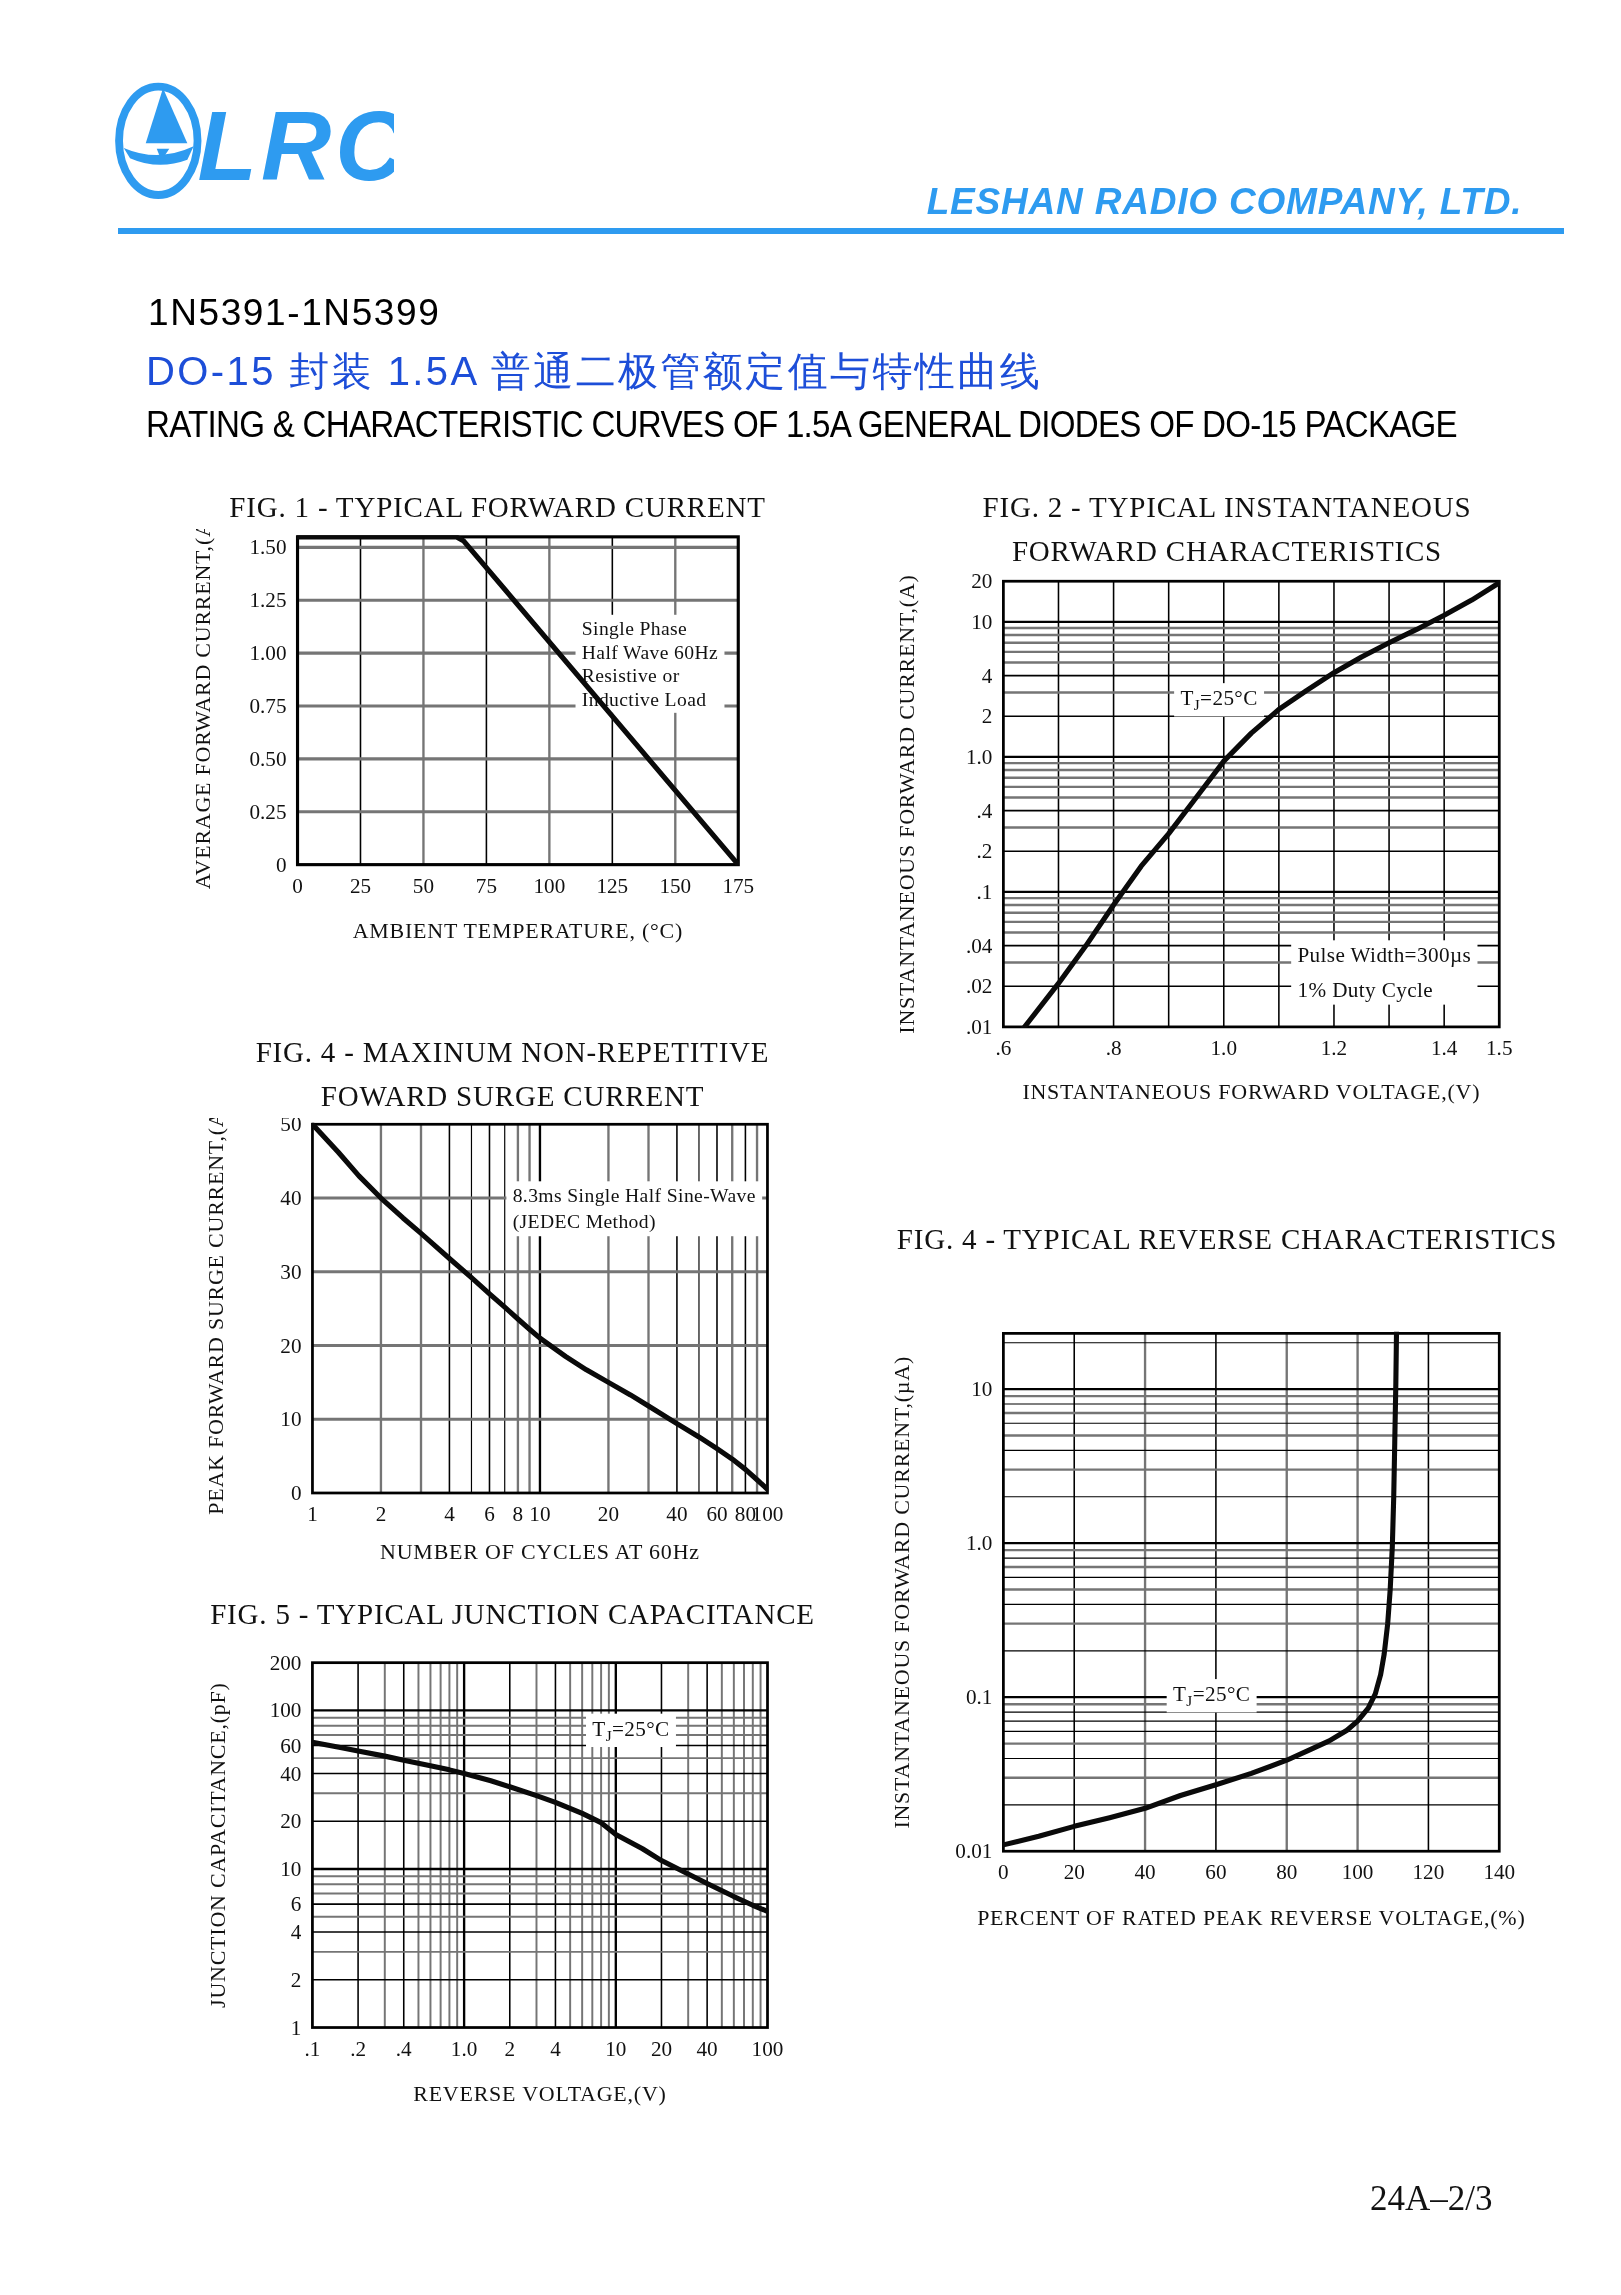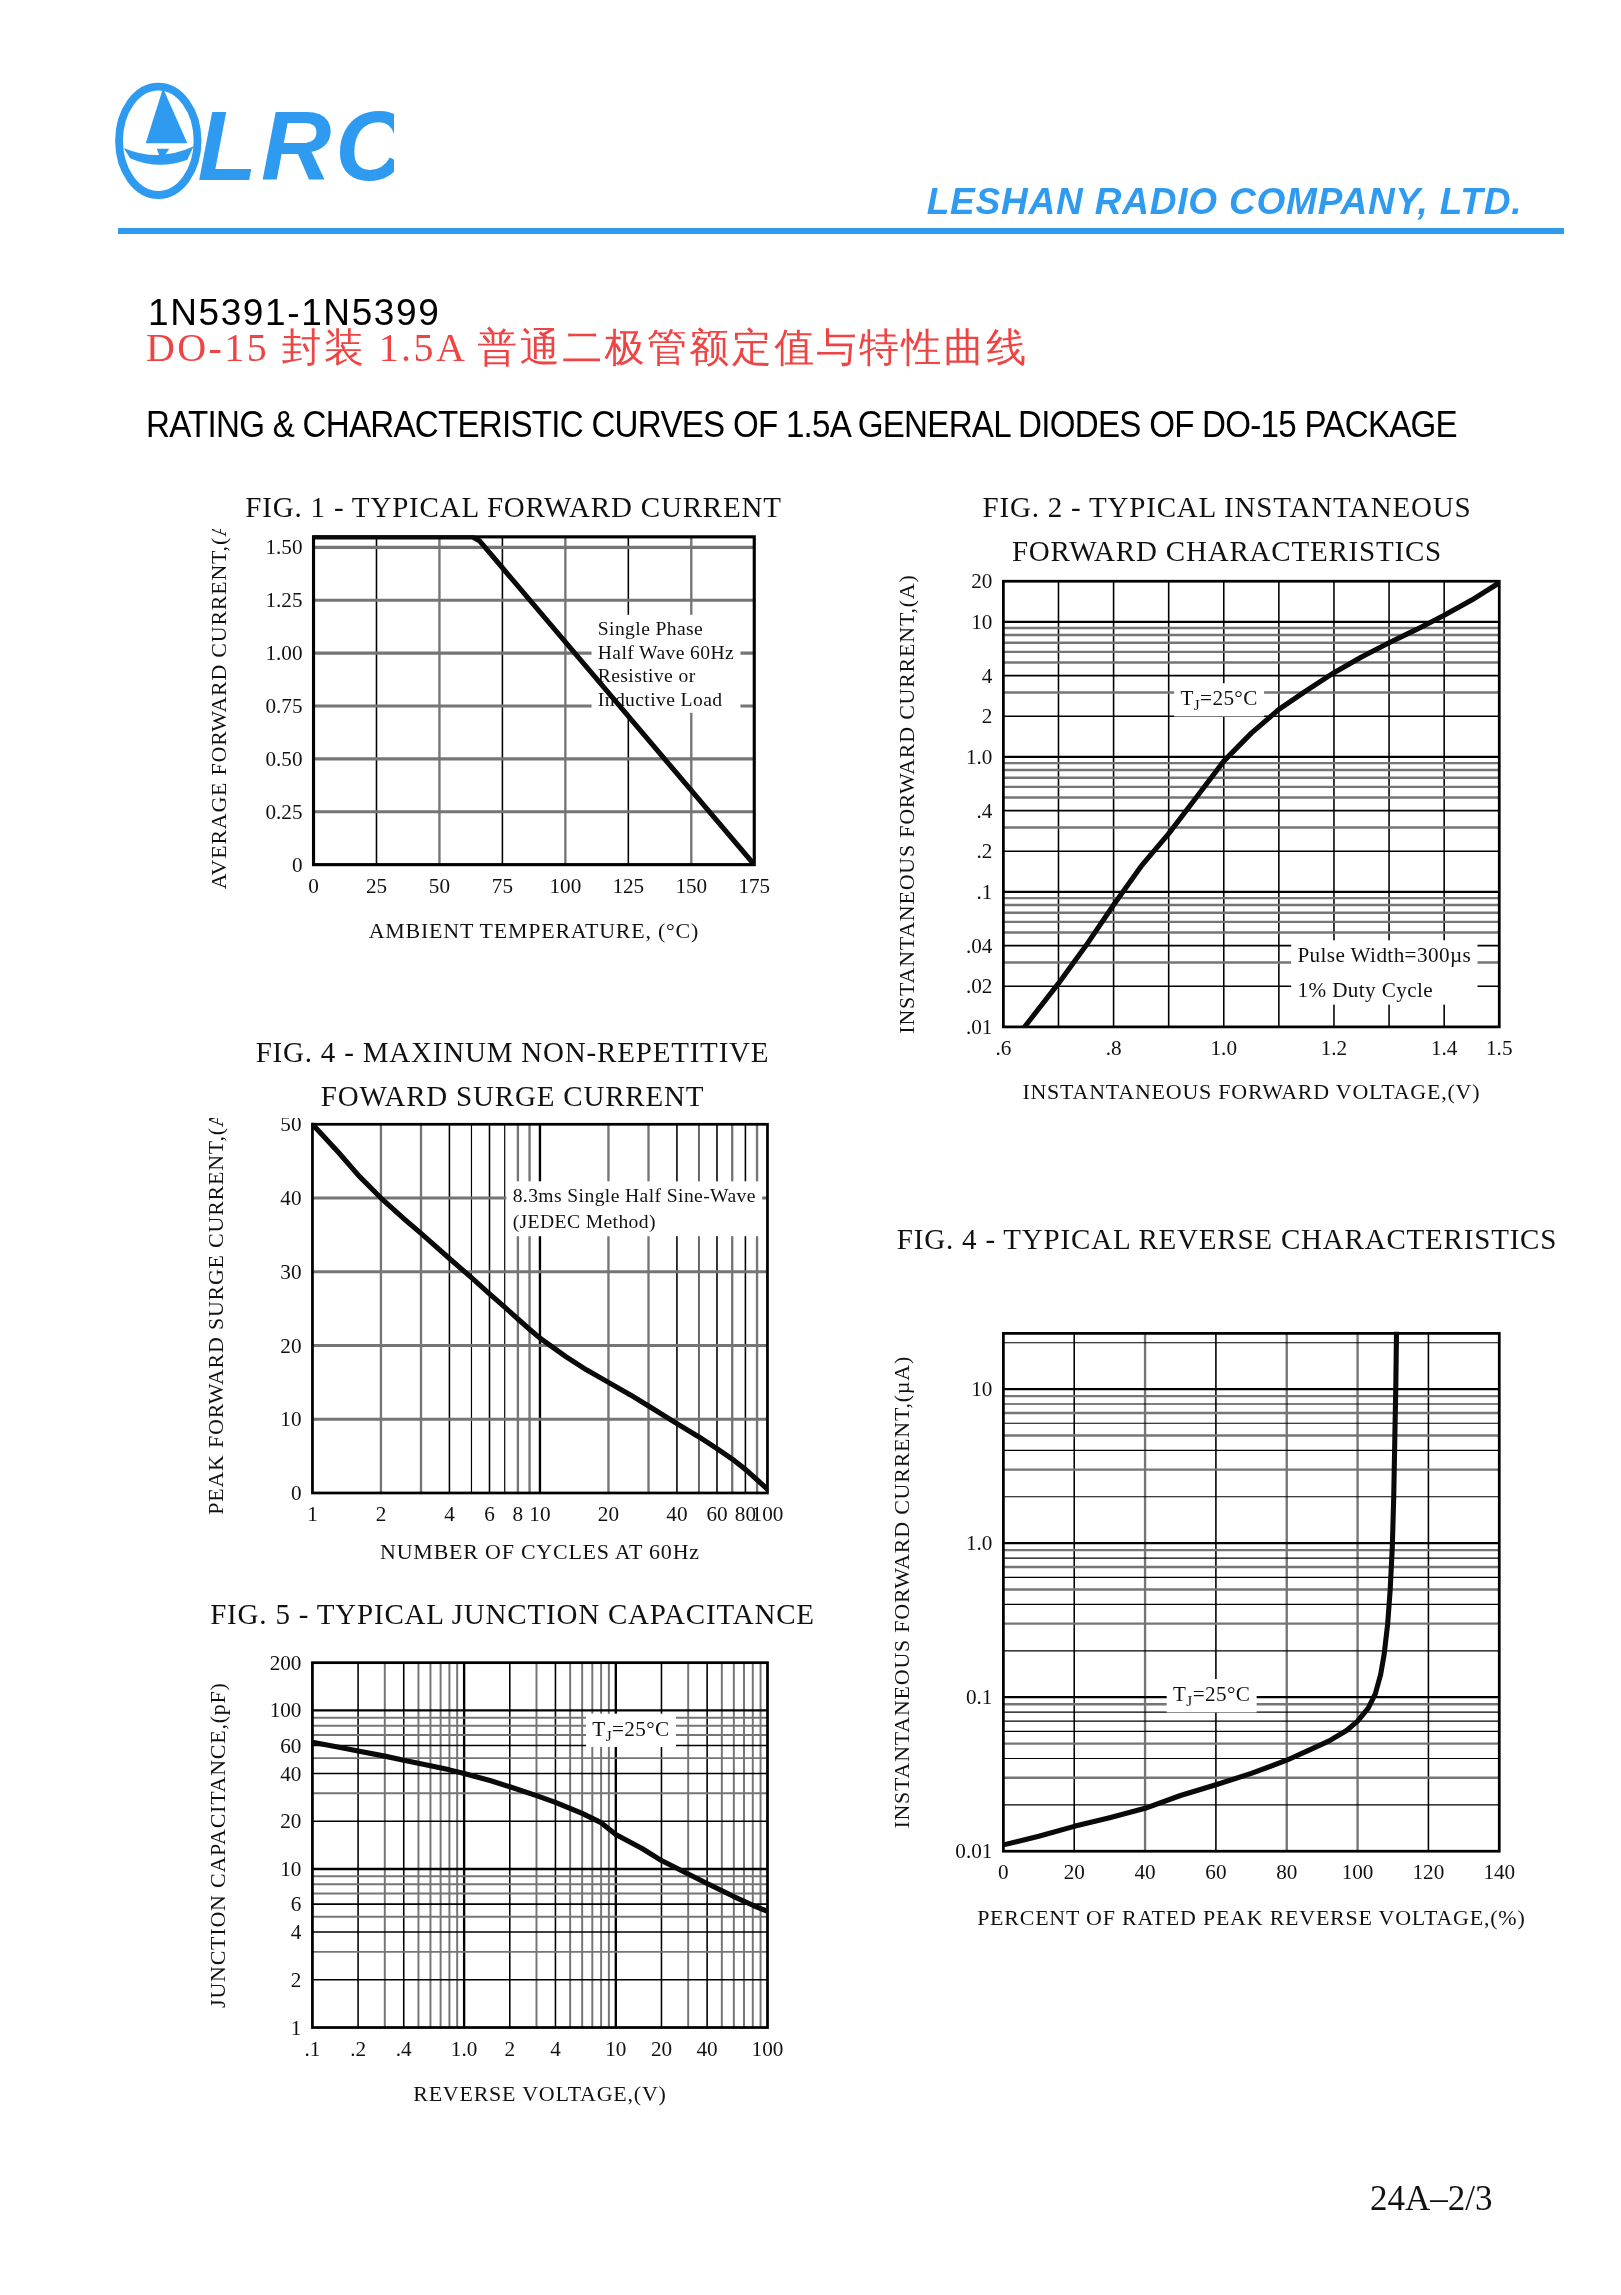--- a/index.html
+++ b/index.html
@@ -9,22 +9,22 @@
   .logo-oval{fill:none;stroke:var(--accent);}
   .logo-shape{fill:var(--accent);}
   .logo-text{font-family:"Liberation Sans",sans-serif;font-weight:bold;font-style:italic;
              font-size:124px;letter-spacing:5px;fill:var(--accent);}
   .company{position:absolute;left:887px;top:181px;width:675px;text-align:center;
            font-family:Liberation Sans, sans-serif;font-weight:bold;font-style:italic;
            font-size:37px;color:var(--accent);letter-spacing:0.8px;white-space:nowrap;}
   .rule{position:absolute;left:118px;top:228px;width:1446px;height:5.5px;background:var(--accent);}
   .part{position:absolute;left:148px;top:292px;font-family:"Liberation Sans",sans-serif;
         font-size:37px;letter-spacing:1.6px;color:#000;}
-  .cn{position:absolute;left:146px;top:320px;font-family:Liberation Serif, serif;
-      font-size:40px;letter-spacing:2.4px;color:#ef4444;white-space:nowrap;}
+  .cn{position:absolute;left:146px;top:344px;font-family:Liberation Sans, sans-serif;
+      font-size:40px;letter-spacing:2.4px;color:#1d4ed8;white-space:nowrap;}
   .en{position:absolute;left:146px;top:404px;font-family:"Liberation Sans",sans-serif;
       font-size:36px;letter-spacing:-0.8px;transform:scaleX(.92);transform-origin:0 0;
       color:#000;white-space:nowrap;}
   figure.fig{position:absolute;margin:0;padding:0;}
   .fig-title{font-size:29px;line-height:44px;text-align:center;letter-spacing:0.8px;
              white-space:nowrap;color:#111;}
   figure svg{display:block;}
   svg text{font-family:"Liberation Serif",serif;fill:#111;}
   .footer{position:absolute;left:1370px;top:2179px;font-size:35px;color:#111;}
 </style>
@@ -41,21 +41,21 @@
     <text class="logo-text" x="110" y="153">LRC</text>
   </svg>
 
   <div class="company">LESHAN RADIO COMPANY, LTD.</div>
   <div class="rule"></div>
 
   <div class="part">1N5391-1N5399</div>
   <div class="cn" lang="zh">DO-15 封装 1.5A 普通二极管额定值与特性曲线</div>
   <div class="en">RATING &amp; CHARACTERISTIC CURVES OF 1.5A GENERAL DIODES OF DO-15 PACKAGE</div>
 
-  <figure class="fig" style="left:180px;top:485px;width:667px">
+  <figure class="fig" style="left:164px;top:485px;width:667px">
     <div class="fig-title">FIG. 1 - TYPICAL FORWARD CURRENT</div>
     <svg viewBox="0 0 850 570" width="667" height="447">
         <defs>
           <clipPath id="cp-fig1">
             <rect x="169" y="8" width="564" height="421"></rect>
           </clipPath>
         </defs>
         <line x1="250.28571428571428" y1="10" x2="250.28571428571428" y2="428" stroke="#000" stroke-width="2"></line>
         <line x1="330.57142857142856" y1="10" x2="330.57142857142856" y2="428" stroke="#757575" stroke-width="3"></line>
         <line x1="410.85714285714283" y1="10" x2="410.85714285714283" y2="428" stroke="#000" stroke-width="2"></line>

